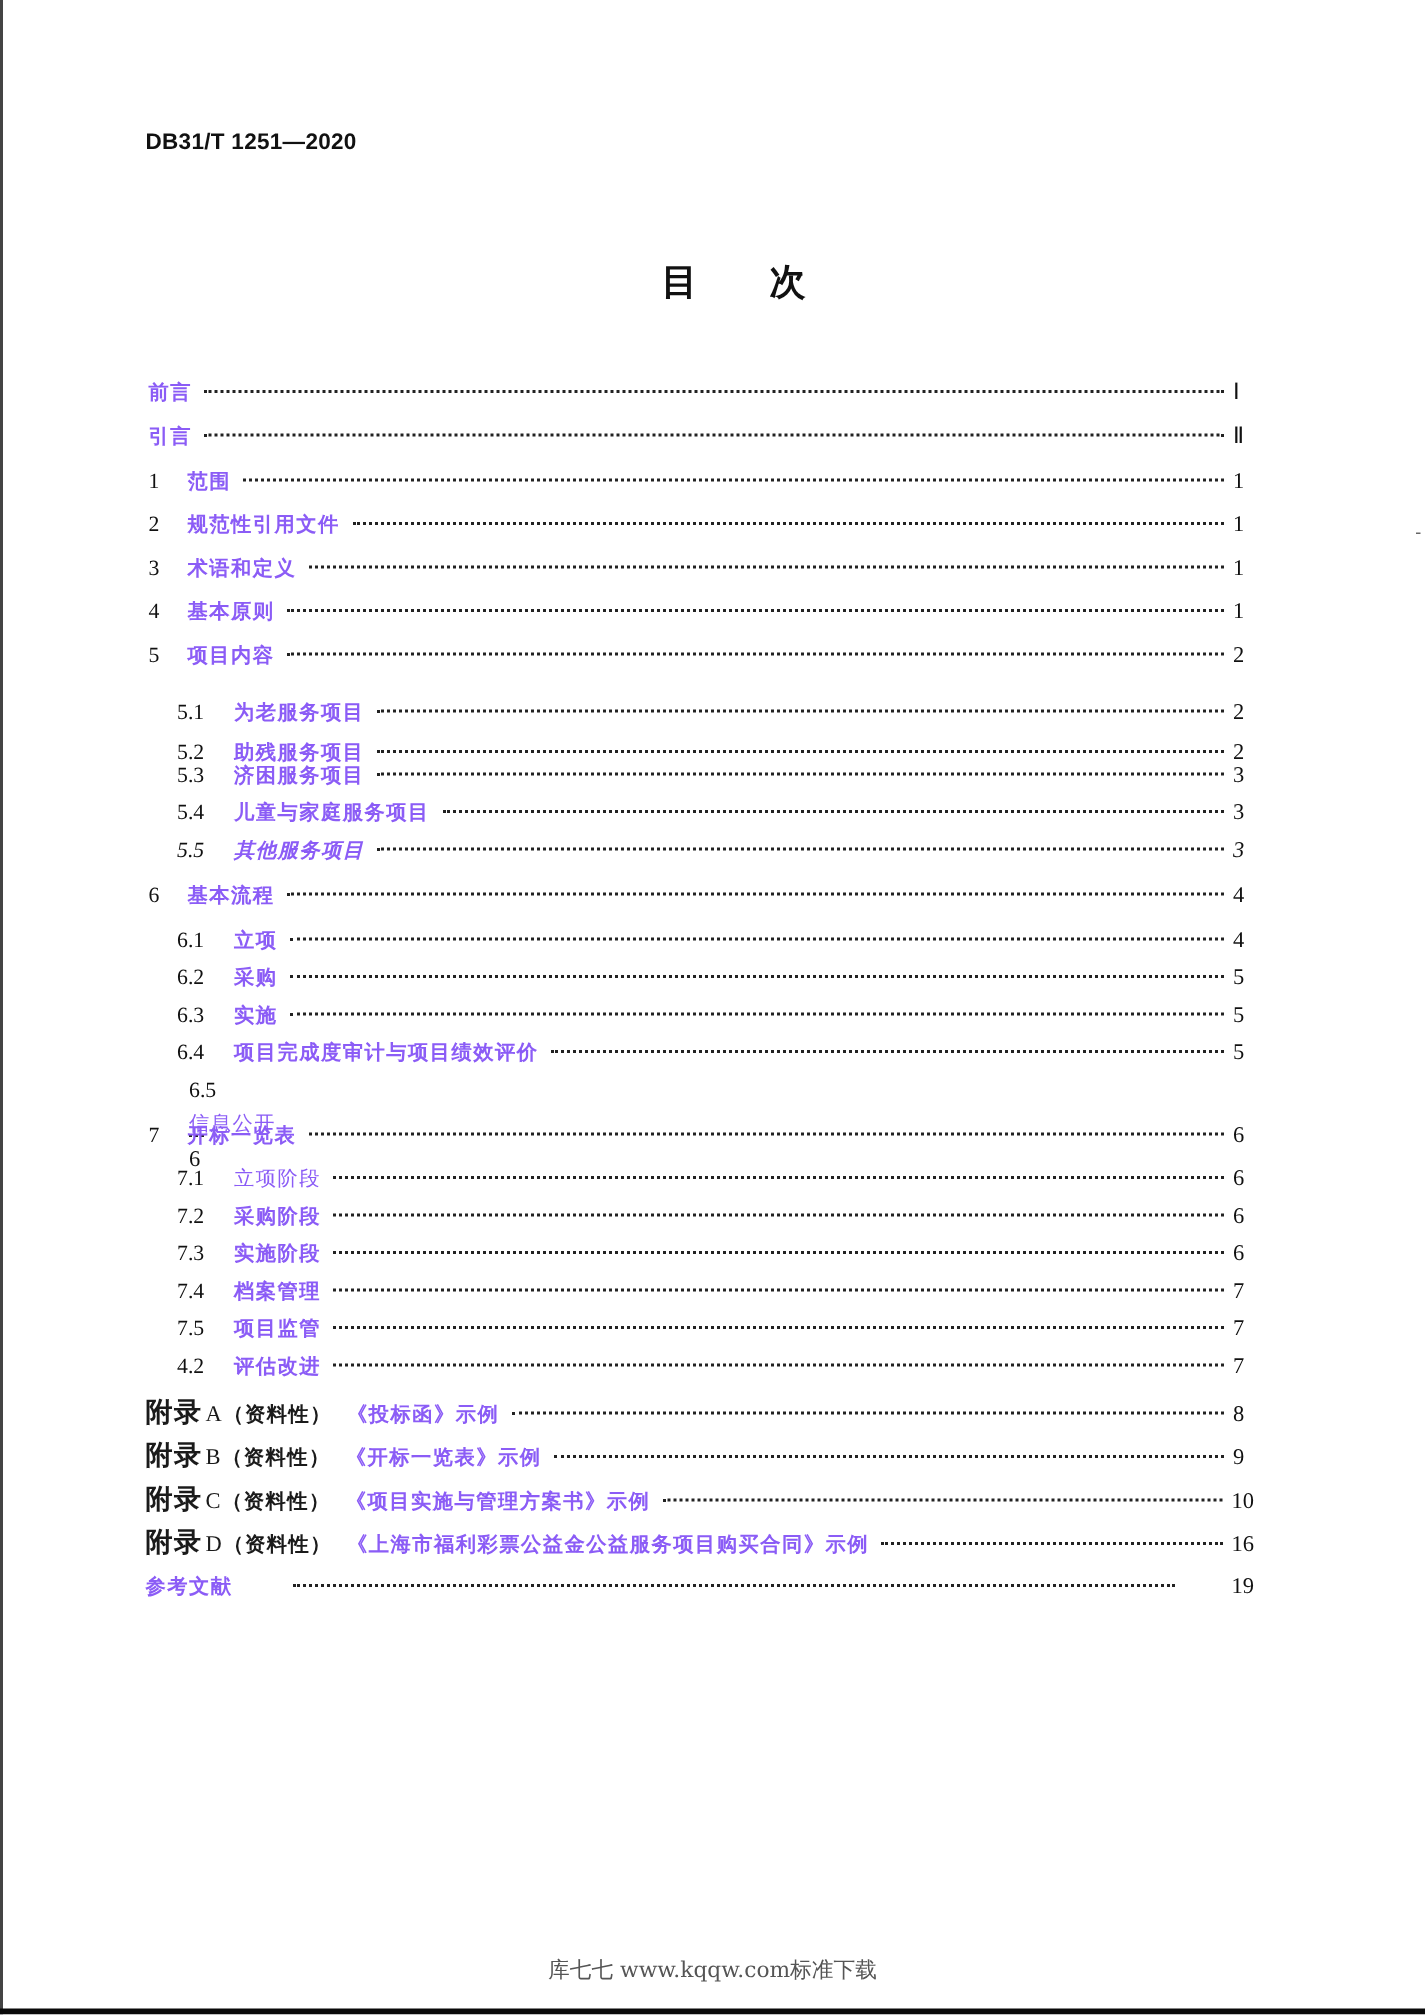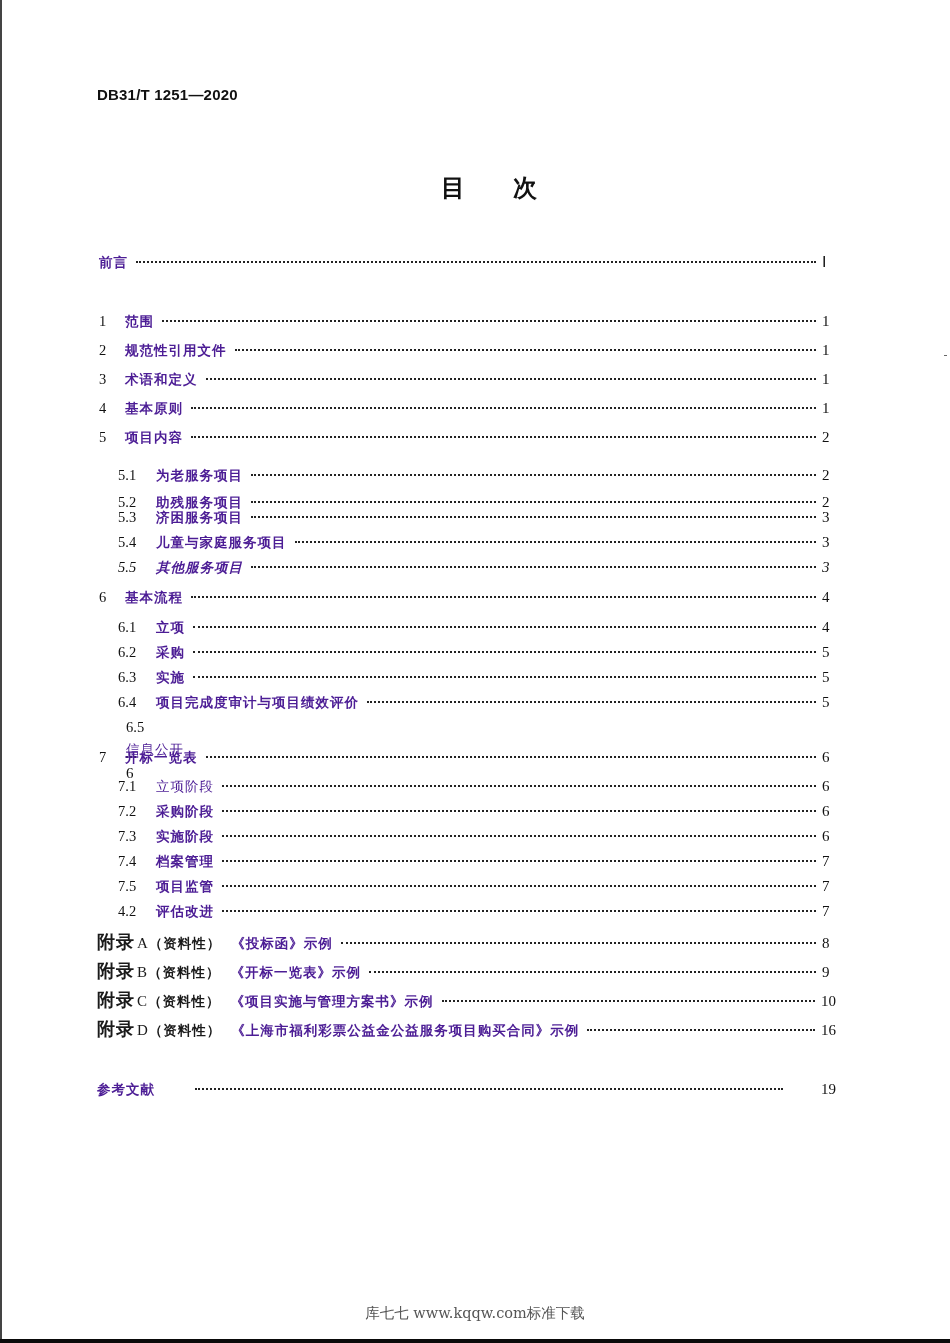--- a/index.html
+++ b/index.html
@@ -66,21 +66,21 @@
       font-family: "Liberation Serif", serif;
       font-size: 14.5px;
       color: #111;
     }
     .row .label {
       font-family: "DejaVu Sans", sans-serif;
       font-weight: bold;
       font-size: 13.5px;
       letter-spacing: 1px;
       white-space: nowrap;
-      color: #4c1d95;
+      color: #8b5cf6;
     }
     .row .label.light { font-weight: normal; }
     .row .leader {
       flex: 1;
       margin: 0 6px 0 8px;
       border-bottom: 2px dotted #222;
       transform: translateY(-4px);
       min-width: 10px;
     }
     .row .page {
@@ -137,20 +137,25 @@
 <div class="doc-code">DB31/T 1251—2020</div>
 
 <div class="toc-title">目次</div>
 
 <div class="toc" id="toc">
     <div class="row lvl0" style="left: 99px; top: 251px; width: 737px;">
       <span class="label">前言</span>
       <span class="leader"></span>
       <span class="page">Ⅰ</span>
     </div>
+    <div class="row lvl0" style="left: 99px; top: 280px; width: 737px;">
+      <span class="label">引言</span>
+      <span class="leader"></span>
+      <span class="page">Ⅱ</span>
+    </div>
     <div class="row lvl1" style="left: 99px; top: 310px; width: 737px;">
       <span class="num">1</span>
       <span class="label">范围</span>
       <span class="leader"></span>
       <span class="page">1</span>
     </div>
     <div class="row lvl1" style="left: 99px; top: 339px; width: 737px;">
       <span class="num">2</span>
       <span class="label">规范性引用文件</span>
       <span class="leader"></span>
@@ -307,21 +312,21 @@
       <span class="page">10</span>
     </div>
     <div class="row appendix" style="left: 97px; top: 1018px; width: 739px;">
       <span class="app-tag">附录</span>
       <span class="app-letter">D</span>
       <span class="app-type">（资料性）</span>
       <span class="label">《上海市福利彩票公益金公益服务项目购买合同》示例</span>
       <span class="leader"></span>
       <span class="page">16</span>
     </div>
-    <div class="row" style="left: 97px; top: 1078px; width: 739px; gap: 32px;">
+    <div class="row" style="left: 97px; top: 1047px; width: 739px; gap: 32px;">
       <span class="label">参考文献</span>
       <span class="leader"></span>
       <span class="page">19</span>
     </div>
   </div>
 
 <div class="stray-mark"></div>
 
 <div class="footer-text">库七七  www.kqqw.com标准下载</div>
 

